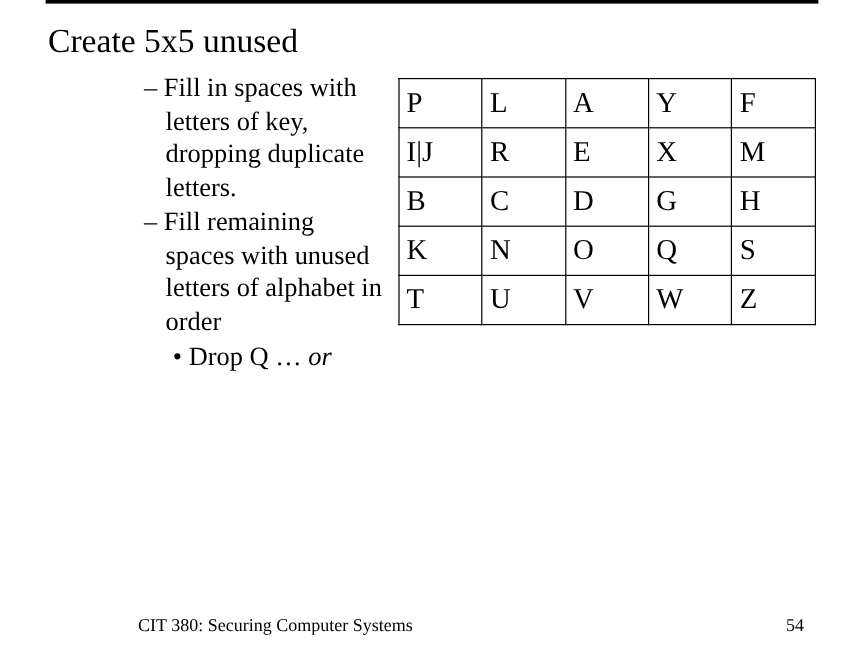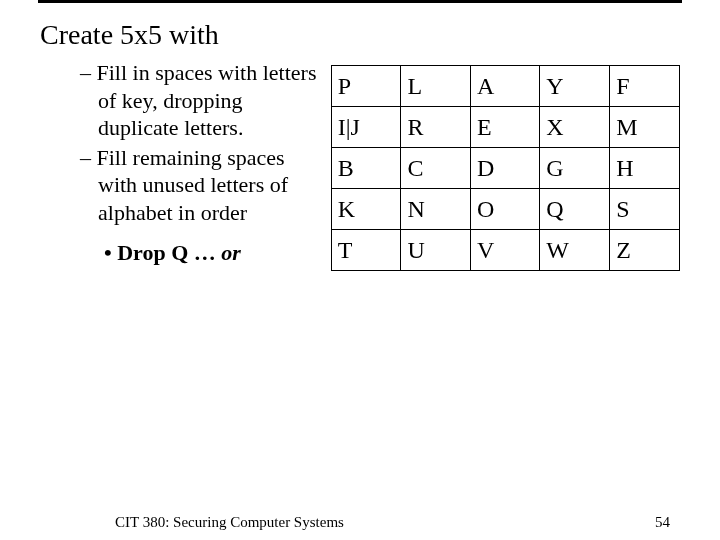--- a/index.html
+++ b/index.html
@@ -33,43 +33,42 @@
     font-size: 28px;
     margin: 16px 0 8px 40px;
   }
   .columns {
     display: flex;
     align-items: flex-start;
     padding: 0 40px 0 0;
   }
   .leftcol {
     width: 330px;
-    padding-left: 80px;
+    padding-left: 120px;
     box-sizing: border-box;
     font-size: 22px;
     line-height: 1.25;
   }
   .leftcol ul {
     list-style: none;
     margin: 0;
     padding: 0;
   }
   .leftcol .dash {
     text-indent: -18px;
     padding-left: 18px;
     margin-bottom: 2px;
   }
   .leftcol .dash::before {
     content: "–  ";
   }
   .leftcol .bullet {
     text-indent: -14px;
     padding-left: 38px;
-    margin-top: 13px;
-    font-weight: bold;
+    margin-top: 2px;
   }
   .leftcol .bullet::before {
     content: "•  ";
   }
   .leftcol .italic {
     font-style: italic;
   }
   .rightcol {
     margin-left: 12px;
     margin-top: 6px;
@@ -102,21 +101,21 @@
     right: 50px;
   }
 </style>
 </head>
 <body>
 
 <div class="slide">
 
   <hr class="rule">
 
-  <div class="heading">Create 5x5 with</div>
+  <div class="heading">Create 5x5 unused</div>
 
   <div class="columns">
     <div class="leftcol">
       <ul>
         <li class="dash">Fill in spaces with letters of key, dropping duplicate letters.</li>
         <li class="dash">Fill remaining spaces with unused letters of alphabet in order</li>
         <li class="bullet"><span>Drop Q … </span><span class="italic">or</span></li>
       </ul>
     </div>
 

